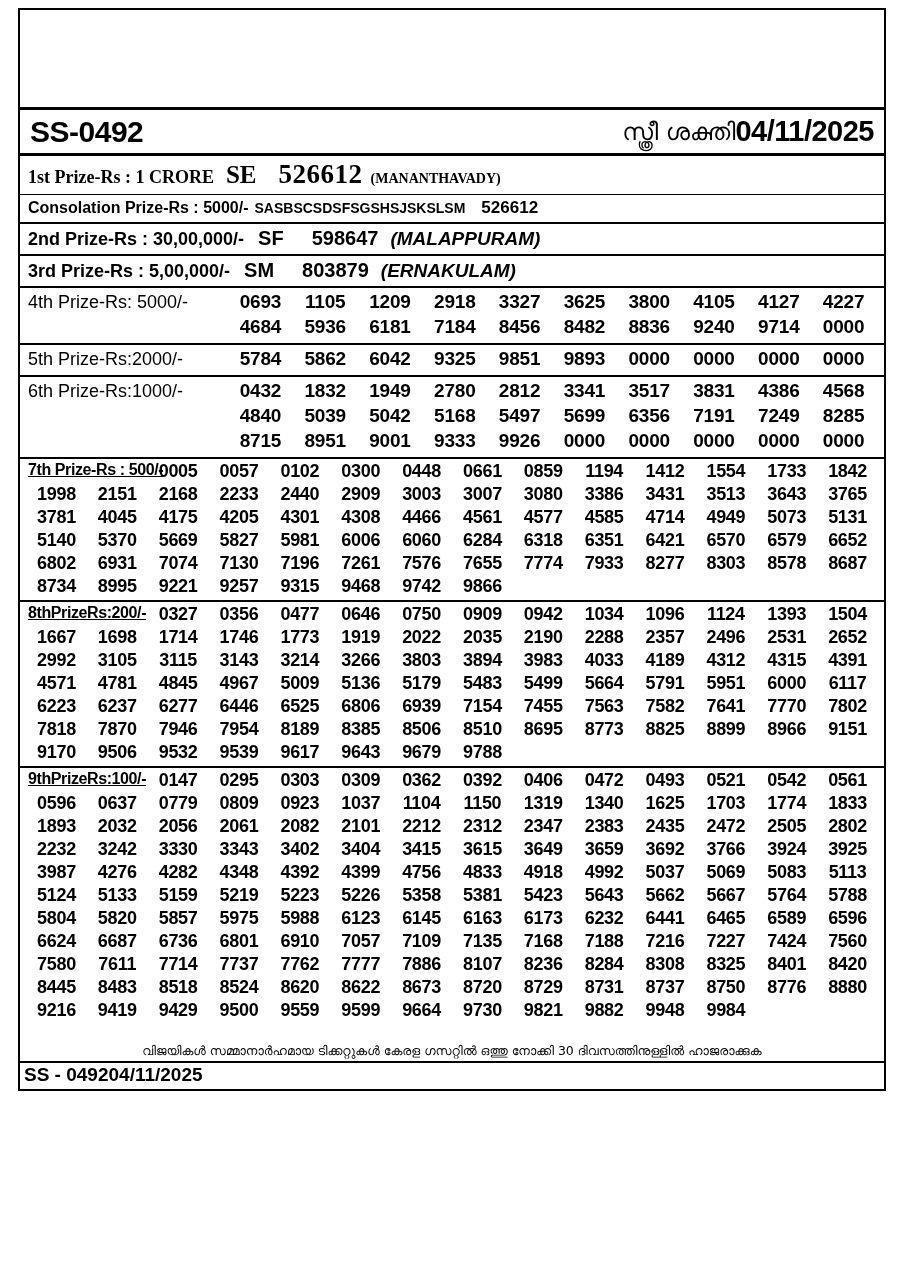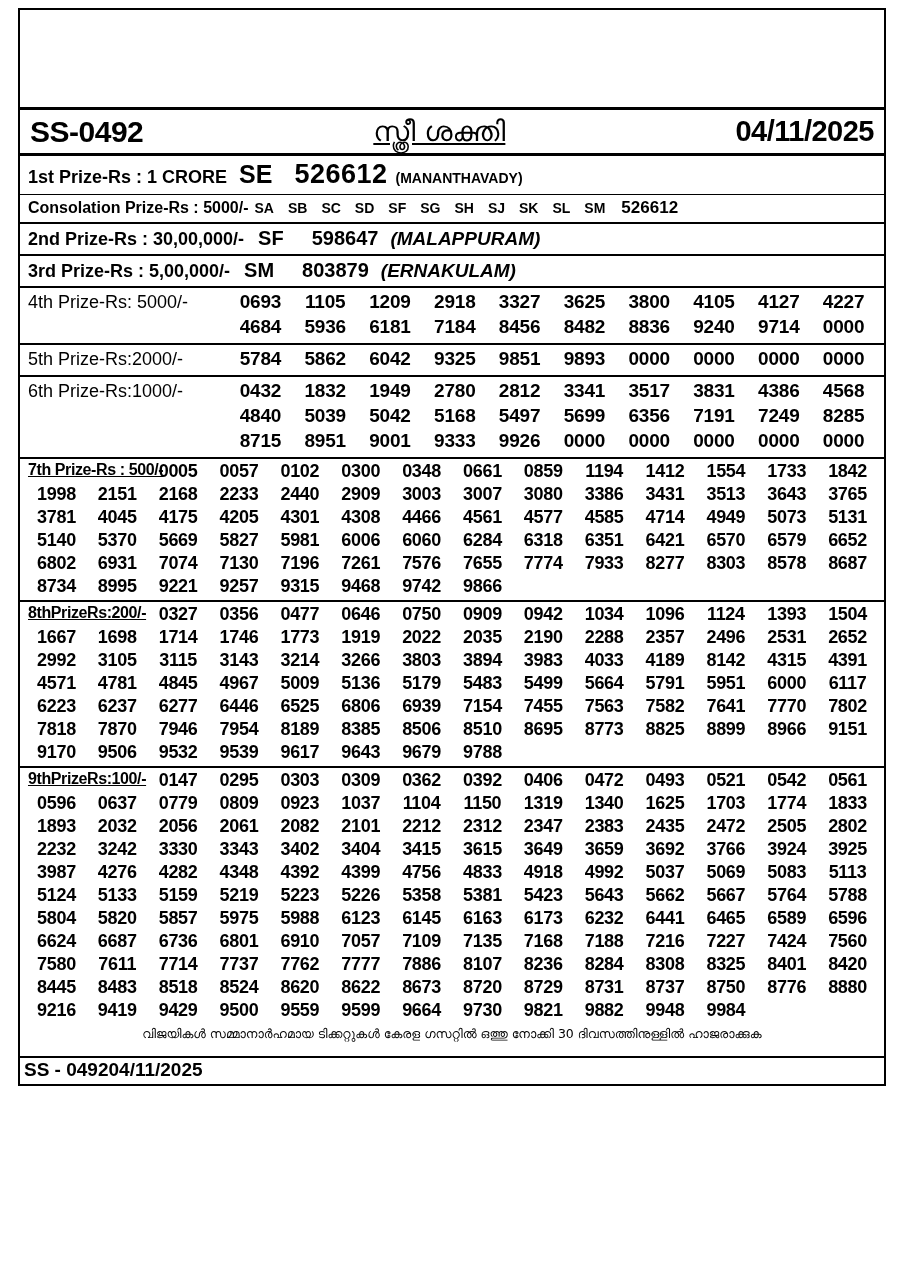--- a/index.html
+++ b/index.html
@@ -43,43 +43,42 @@
     padding: 0 10px;
   }
   .hdr-code {
     font-size: 30px;
     font-weight: 700;
     letter-spacing: -0.5px;
     white-space: nowrap;
   }
   .hdr-title {
     flex: 1;
-    text-align: center;
-    font-size: 28px;
+    text-align: right;
+    font-size: 24px;
     font-weight: 400;
     font-family: "DejaVu Sans", "Liberation Sans", sans-serif;
     line-height: 1;
-    text-decoration: underline;
   }
   .hdr-date {
     font-size: 29px;
     font-weight: 700;
     letter-spacing: -0.5px;
     white-space: nowrap;
   }
 
   
   .prow {
     display: flex;
     align-items: baseline;
     border-bottom: 2px solid #000;
     padding: 3px 8px 4px 8px;
     min-height: 24px;
   }
-  .prow.thin { border-bottom: 1px solid #000; }
+  .prow.thin { border-bottom: 1px solid #000; font-family: Liberation Serif, serif; }
 
   .lbl {
     font-size: 18px;
     font-weight: 700;
     white-space: nowrap;
   }
   .lbl-sm {
     font-size: 16px;
     font-weight: 700;
     white-space: nowrap;
@@ -120,21 +119,20 @@
     font-size: 19px;
     font-weight: 700;
     margin-left: 12px;
     white-space: nowrap;
     font-style: italic;
   }
 
   
   .cons-letters {
     display: flex;
-    gap: 14px;
     margin-left: 6px;
     align-items: baseline;
   }
   .cons-letters span {
     font-size: 14px;
     font-weight: 700;
   }
   .cons-num {
     font-size: 17px;
     font-weight: 700;
@@ -196,23 +194,24 @@
     text-decoration: underline;
     letter-spacing: -0.4px;
     padding-left: 2px;
   }
 
   
   .malayalam-note {
     text-align: center;
     font-size: 12.5px;
     font-family: "DejaVu Sans", "Liberation Sans", sans-serif;
-    padding: 3px 0 15px 0;
+    padding: 3px 0 3px 0;
     border-bottom: 2px solid #000;
     line-height: 1.1;
+    margin-top: 17px;
   }
   .footer-row {
     display: flex;
     align-items: center;
     padding: 2px 10px 3px 4px;
     border-bottom: 2px solid #000;
     height: 28px;
   }
   .f-code { font-size: 19px; font-weight: 700; white-space: nowrap; }
   .f-name { flex: 1; text-align: center; font-size: 20px; font-weight: 700; letter-spacing: 0.3px; }
@@ -355,21 +354,21 @@
       </div>
     </div>
 
     <div class="nblock">
       <div class="ngrid">
         <span class="hdlabel">7th Prize-Rs : 500/-</span>
         <span>0005</span>
           <span>0057</span>
           <span>0102</span>
           <span>0300</span>
-          <span>0348</span>
+          <span>0448</span>
           <span>0661</span>
           <span>0859</span>
           <span>1194</span>
           <span>1412</span>
           <span>1554</span>
           <span>1733</span>
           <span>1842</span>
           <span>1998</span>
           <span>2151</span>
           <span>2168</span>
@@ -470,21 +469,21 @@
           <span>3105</span>
           <span>3115</span>
           <span>3143</span>
           <span>3214</span>
           <span>3266</span>
           <span>3803</span>
           <span>3894</span>
           <span>3983</span>
           <span>4033</span>
           <span>4189</span>
-          <span>8142</span>
+          <span>4312</span>
           <span>4315</span>
           <span>4391</span>
           <span>4571</span>
           <span>4781</span>
           <span>4845</span>
           <span>4967</span>
           <span>5009</span>
           <span>5136</span>
           <span>5179</span>
           <span>5483</span>

